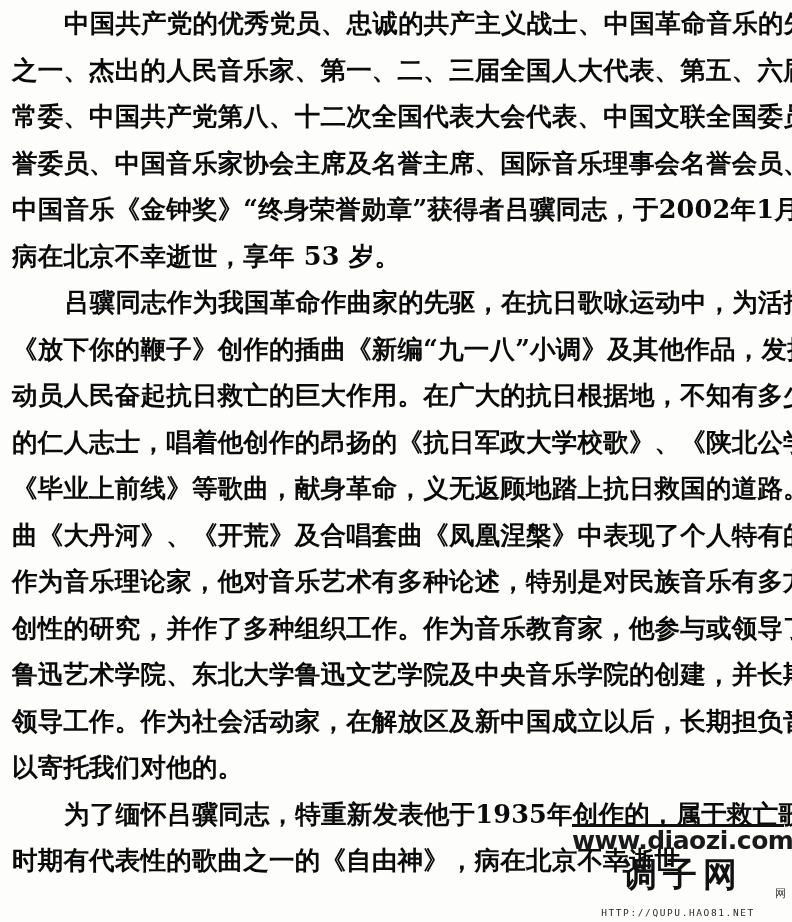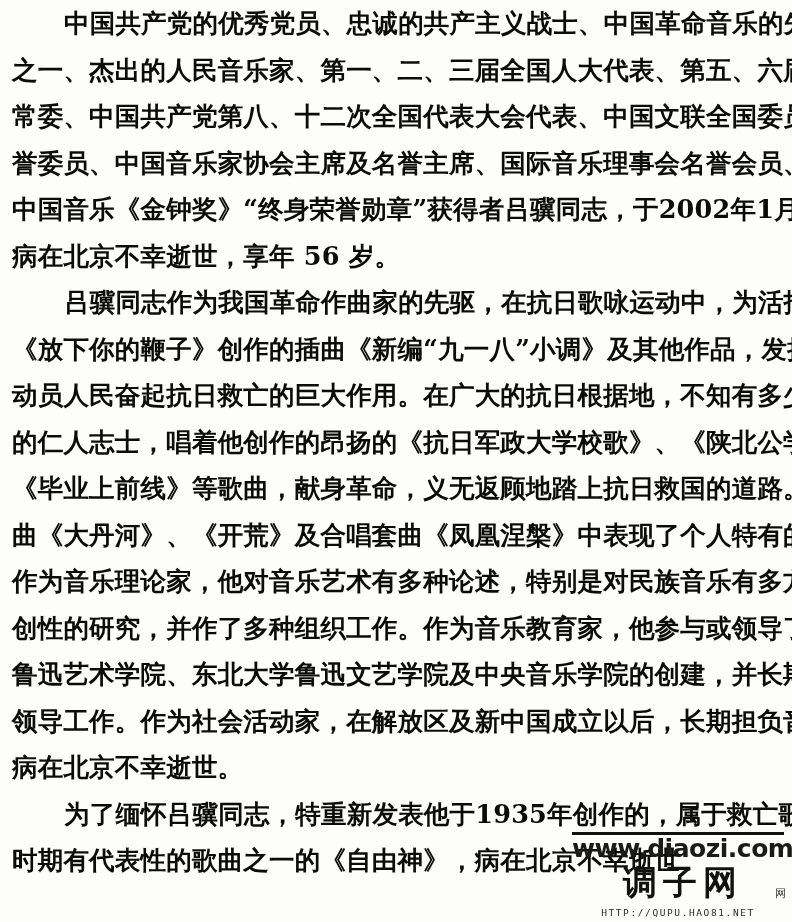--- a/index.html
+++ b/index.html
@@ -89,21 +89,21 @@
     border-top: 3px solid #111111;
     margin-top: 1px;
     padding-top: 1px;
   }
   #wm-small {
     font-family: "DejaVu Sans Mono", "Liberation Mono", monospace;
     font-size: 9.5px;
     letter-spacing: 1.6px;
     color: #2a2a2a;
     line-height: 14px;
-    margin-top: 4px;
+    margin-top: 12px;
   }
   
   #wm-corner-glyph {
     position: absolute;
     right: -2px;
     bottom: 19px;
     font-size: 11px;
     color: #333;
     font-family: "DejaVu Sans", "Liberation Sans", sans-serif;
   }
@@ -289,21 +289,21 @@
           <span>年</span>
           <span> </span>
           <span>1</span>
           <span> </span>
           <span>月</span>
           <span> </span>
           <span> </span>
         </span>
       </div>
       <div class="doc-line ragged">
-        <span class="ln-inner">病在北京不幸逝世，享年 56 岁。</span>
+        <span class="ln-inner">病在北京不幸逝世，享年 53 岁。</span>
       </div>
       <div class="doc-line just indent">
         <span class="ln-inner">
           <span>吕</span>
           <span>骥</span>
           <span>同</span>
           <span>志</span>
           <span>作</span>
           <span>为</span>
           <span>我</span>
@@ -641,21 +641,21 @@
           <span>后</span>
           <span>，</span>
           <span>长</span>
           <span>期</span>
           <span>担</span>
           <span>负</span>
           <span>音</span>
         </span>
       </div>
       <div class="doc-line ragged">
-        <span class="ln-inner">病在北京不幸逝世。</span>
+        <span class="ln-inner">以寄托我们对他的。</span>
       </div>
       <div class="doc-line just indent">
         <span class="ln-inner">
           <span>为</span>
           <span>了</span>
           <span>缅</span>
           <span>怀</span>
           <span>吕</span>
           <span>骥</span>
           <span>同</span>

